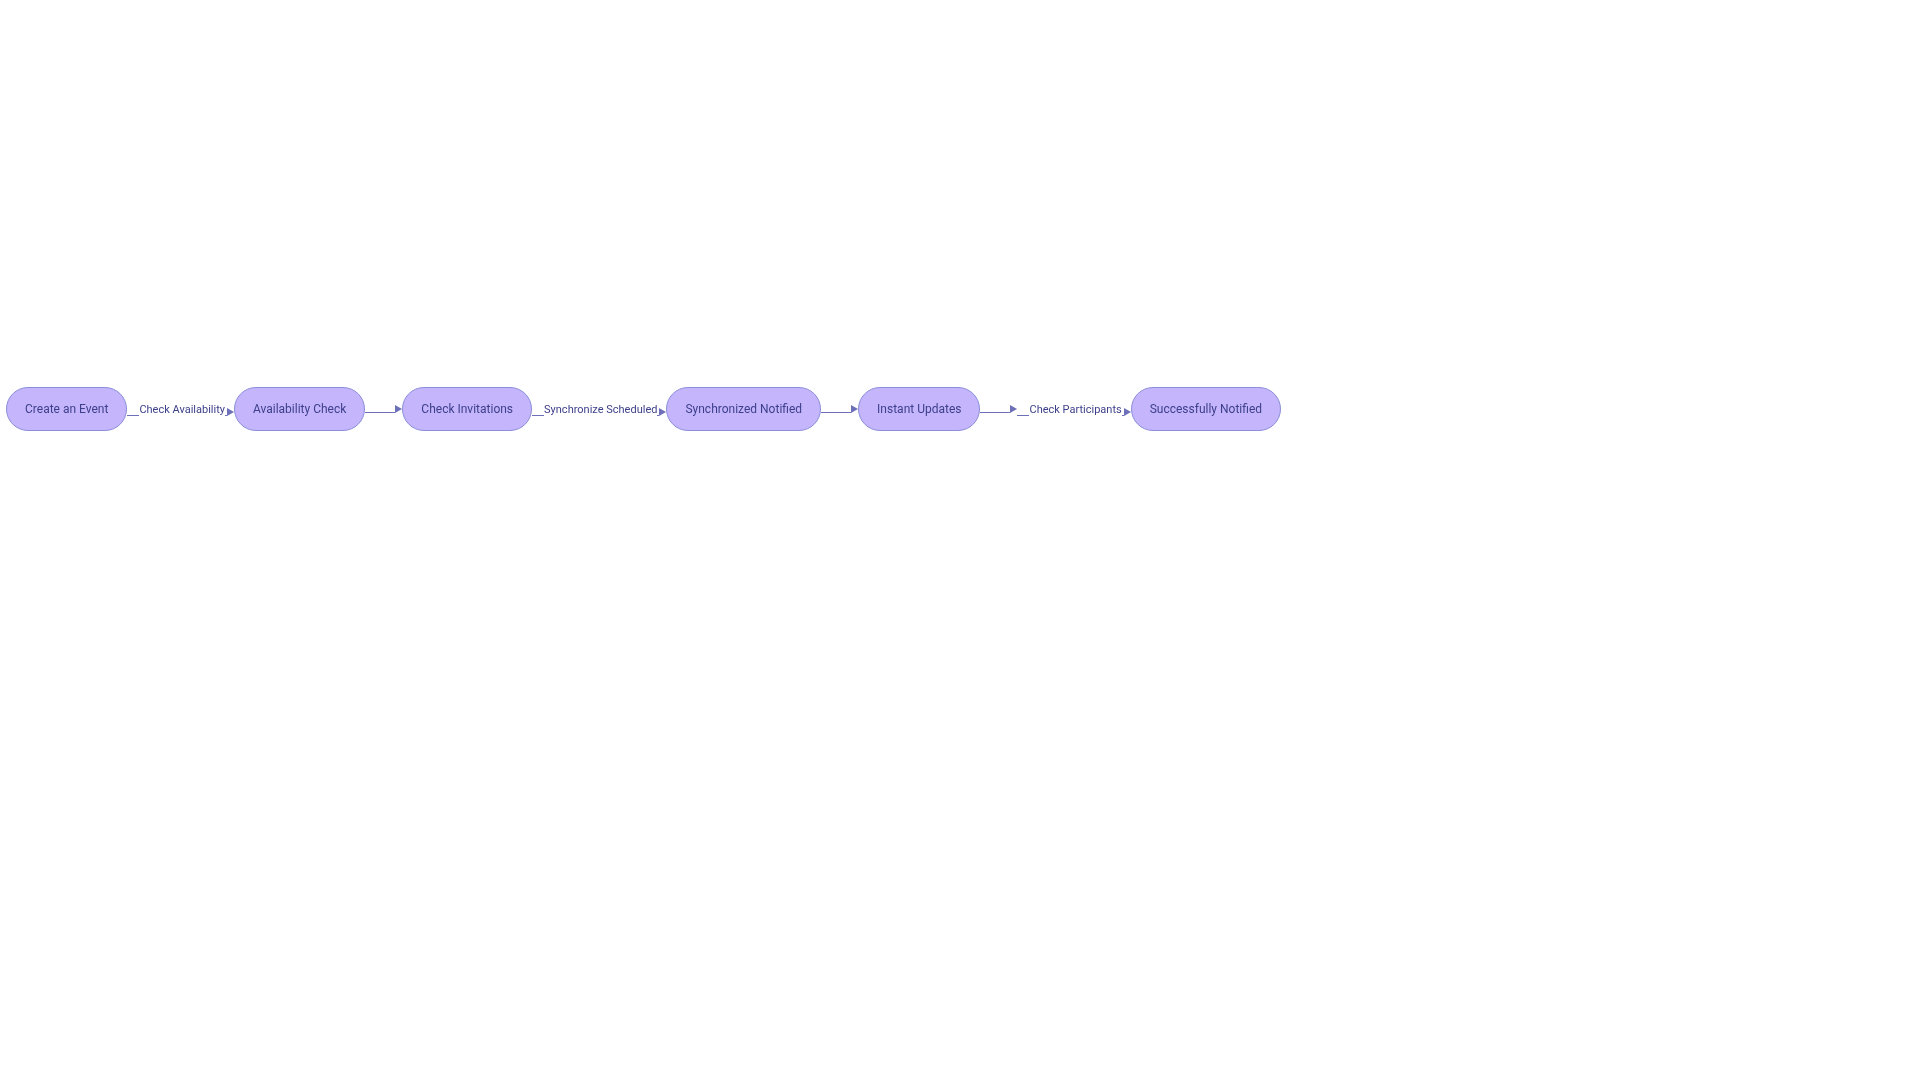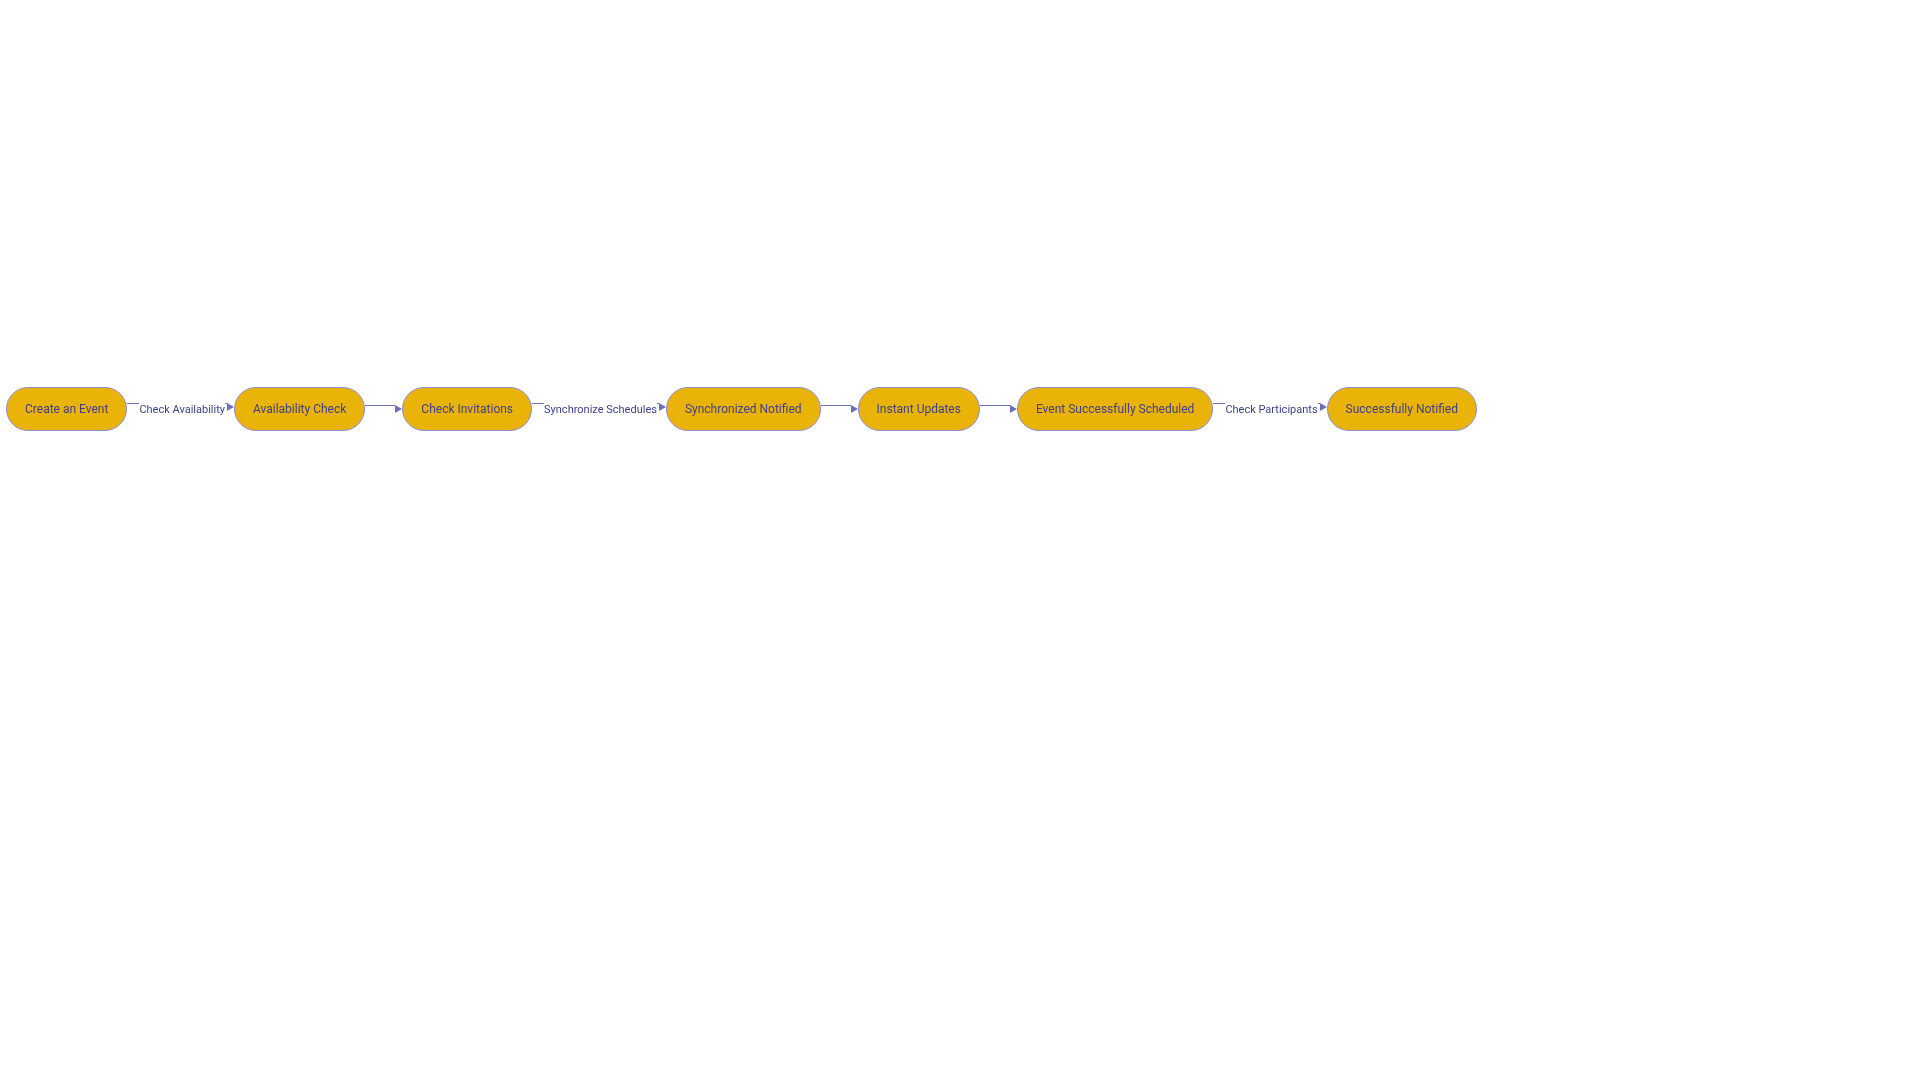--- a/index.html
+++ b/index.html
@@ -18,36 +18,36 @@
   .flow-container {
     position: absolute;
     top: 387px;
     left: 6px;
     width: 1440px;
     height: 44px;
     display: flex;
     align-items: center;
   }
   .node {
-    background: #eab308;
+    background: #c4b5fd;
     border: 1px solid #8b8ed8;
     border-radius: 22px;
     padding: 12px 18px;
     font-size: 12px;
     color: #3d3f8a;
     white-space: nowrap;
     display: inline-flex;
     align-items: center;
     justify-content: center;
     height: 44px;
     flex-shrink: 0;
   }
   .connector {
     display: inline-flex;
-    align-items: flex-start;
+    align-items: flex-end;
     flex-shrink: 0;
   }
   .connector-line {
     height: 1px;
     background: #6d6fb8;
     flex-shrink: 0;
   }
   .connector-label {
     font-size: 11px;
     color: #3d3f8a;
@@ -81,41 +81,38 @@
   </div>
   <div class="connector">
     <div class="connector-line" style="width:30px"></div>
     <div class="arrow-head"></div>
   </div>
   <div class="node">
     <span>Check Invitations</span>
   </div>
   <div class="connector">
     <div class="connector-line" style="width:12px"></div>
-    <span class="connector-label">Synchronize Schedules</span>
+    <span class="connector-label">Synchronize Scheduled</span>
     <div class="connector-line" style="width:2px"></div>
     <div class="arrow-head"></div>
   </div>
   <div class="node">
     <span>Synchronized Notified</span>
   </div>
   <div class="connector">
     <div class="connector-line" style="width:30px"></div>
     <div class="arrow-head"></div>
   </div>
   <div class="node">
     <span>Instant Updates</span>
   </div>
   <div class="connector">
     <div class="connector-line" style="width:30px"></div>
     <div class="arrow-head"></div>
   </div>
-  <div class="node">
-    <span>Event Successfully Scheduled</span>
-  </div>
   <div class="connector">
     <div class="connector-line" style="width:12px"></div>
     <span class="connector-label">Check Participants</span>
     <div class="connector-line" style="width:2px"></div>
     <div class="arrow-head"></div>
   </div>
   <div class="node">
     <span>Successfully Notified</span>
   </div>
 </div>

